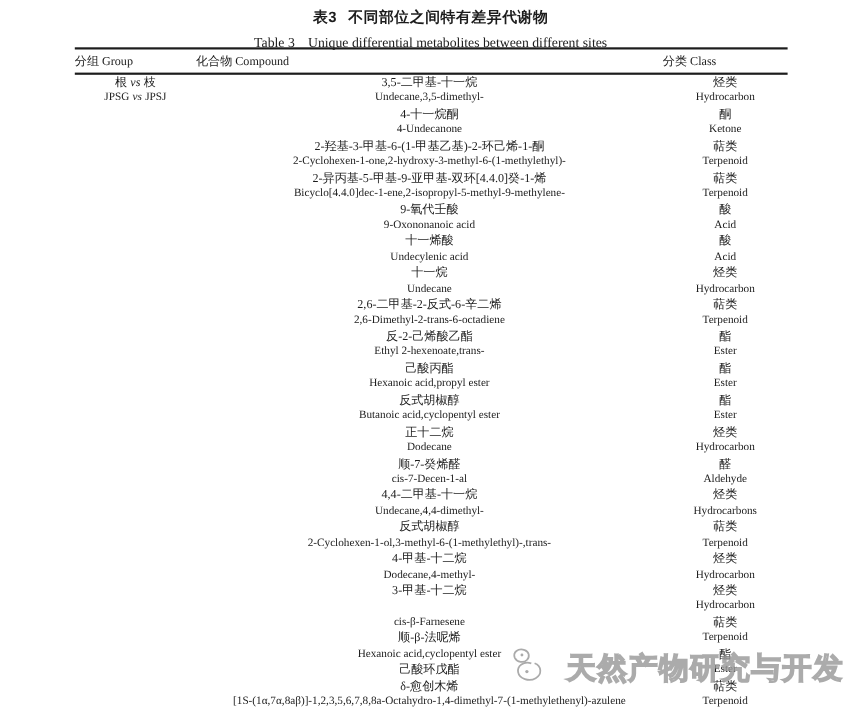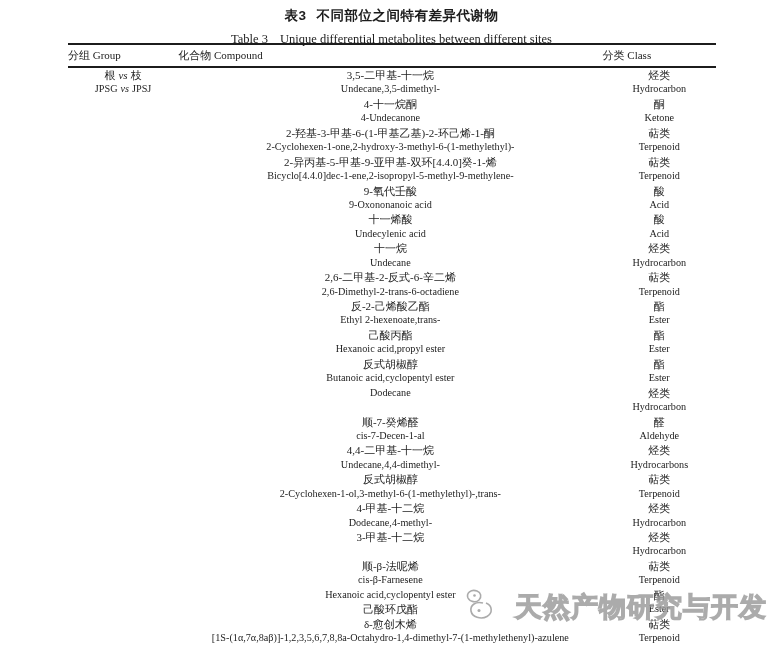--- a/index.html
+++ b/index.html
@@ -231,20 +231,21 @@
       <div class="line en k-en">Ester</div>
     </div>
   </div>
 
   <div class="trow">
     <div class="cell">
       <div class="line cn g-cn"></div>
       <div class="line en g-en"></div>
     </div>
     <div class="cell">
+      <div class="line cn c-cn">正十二烷</div>
       <div class="line en c-en">Dodecane</div>
     </div>
     <div class="cell">
       <div class="line cn k-cn">烃类</div>
       <div class="line en k-en">Hydrocarbon</div>
     </div>
   </div>
 
   <div class="trow">
     <div class="cell">
@@ -319,22 +320,22 @@
       <div class="line en k-en">Hydrocarbon</div>
     </div>
   </div>
 
   <div class="trow">
     <div class="cell">
       <div class="line cn g-cn"></div>
       <div class="line en g-en"></div>
     </div>
     <div class="cell">
+      <div class="line en c-en">cis-β-Farnesene</div>
       <div class="line cn c-cn">顺-β-法呢烯</div>
-      <div class="line en c-en">cis-β-Farnesene</div>
     </div>
     <div class="cell">
       <div class="line cn k-cn">萜类</div>
       <div class="line en k-en">Terpenoid</div>
     </div>
   </div>
 
   <div class="trow">
     <div class="cell">
       <div class="line cn g-cn"></div>

